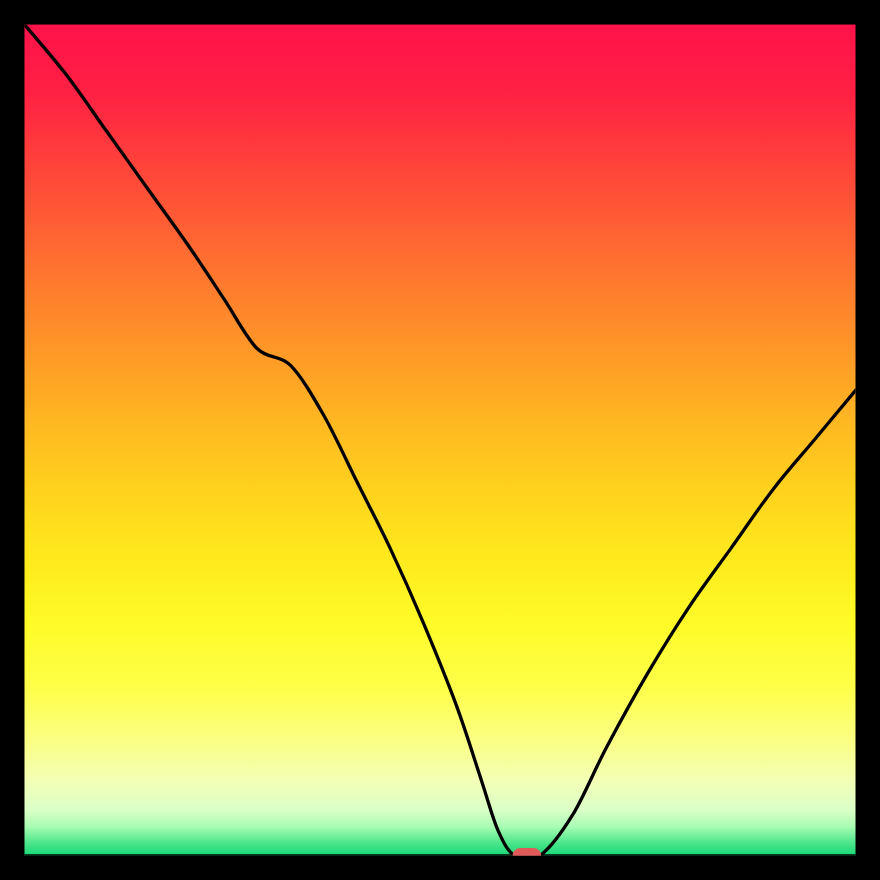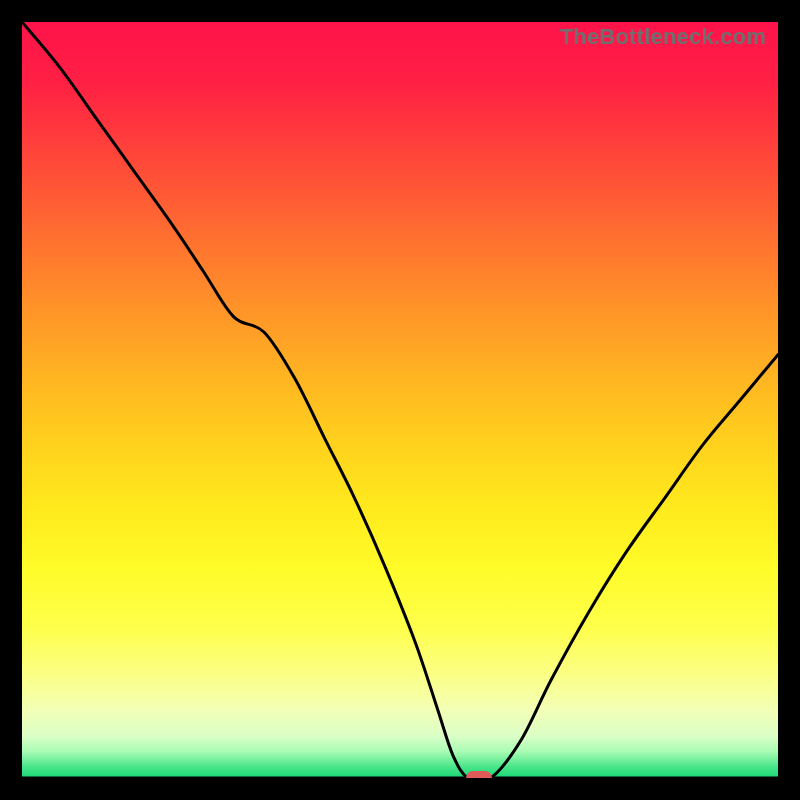--- a/index.html
+++ b/index.html
@@ -82,16 +82,15 @@
       <rect x="0" y="0" width="100" height="100" fill="url(#bg)"></rect>
     </svg>
 
     <svg class="curve" viewBox="0 0 100 100" preserveAspectRatio="none">
       <path id="curve-path" d="M 0.00 0.00 C 0.83 1.00, 3.33 3.83, 5.00 6.00 C 6.67 8.17, 8.33 10.67, 10.00 13.00 C 11.67 15.33, 13.33 17.67, 15.00 20.00 C 16.67 22.33, 18.50 24.83, 20.00 27.00 C 21.50 29.17, 22.67 31.00, 24.00 33.00 C 25.33 35.00, 26.67 37.67, 28.00 39.00 C 29.33 40.33, 30.67 39.67, 32.00 41.00 C 33.33 42.33, 34.67 44.67, 36.00 47.00 C 37.33 49.33, 38.67 52.33, 40.00 55.00 C 41.33 57.67, 42.67 60.17, 44.00 63.00 C 45.33 65.83, 46.67 68.83, 48.00 72.00 C 49.33 75.17, 50.83 78.83, 52.00 82.00 C 53.17 85.17, 54.17 88.50, 55.00 91.00 C 55.83 93.50, 56.33 95.50, 57.00 97.00 C 57.67 98.50, 58.17 99.50, 59.00 100.00 C 59.83 100.50, 60.83 100.83, 62.00 100.00 C 63.17 99.17, 64.67 97.17, 66.00 95.00 C 67.33 92.83, 68.50 89.83, 70.00 87.00 C 71.50 84.17, 73.33 80.83, 75.00 78.00 C 76.67 75.17, 78.33 72.50, 80.00 70.00 C 81.67 67.50, 83.33 65.33, 85.00 63.00 C 86.67 60.67, 88.33 58.17, 90.00 56.00 C 91.67 53.83, 93.33 52.00, 95.00 50.00 C 96.67 48.00, 99.17 45.00, 100.00 44.00" fill="none" stroke-width="0.45" stroke-linecap="round" stroke-linejoin="round" vector-effect="non-scaling-stroke" stroke="#000000" style="stroke-width: 3px;"></path>
       <line id="baseline" x1="0" x2="100" stroke-width="0.45" vector-effect="non-scaling-stroke" y1="100" y2="100" stroke="#000000" style="stroke-width: 3px;"></line>
     </svg>
 
     <div class="marker" id="marker" style="left: 60.5%; top: 100%; background: rgb(224, 90, 90);"></div>
 
-    <div class="watermark">TheBottleneck.com</div>
   </div>
 
 </div>
 
 </body></html>

